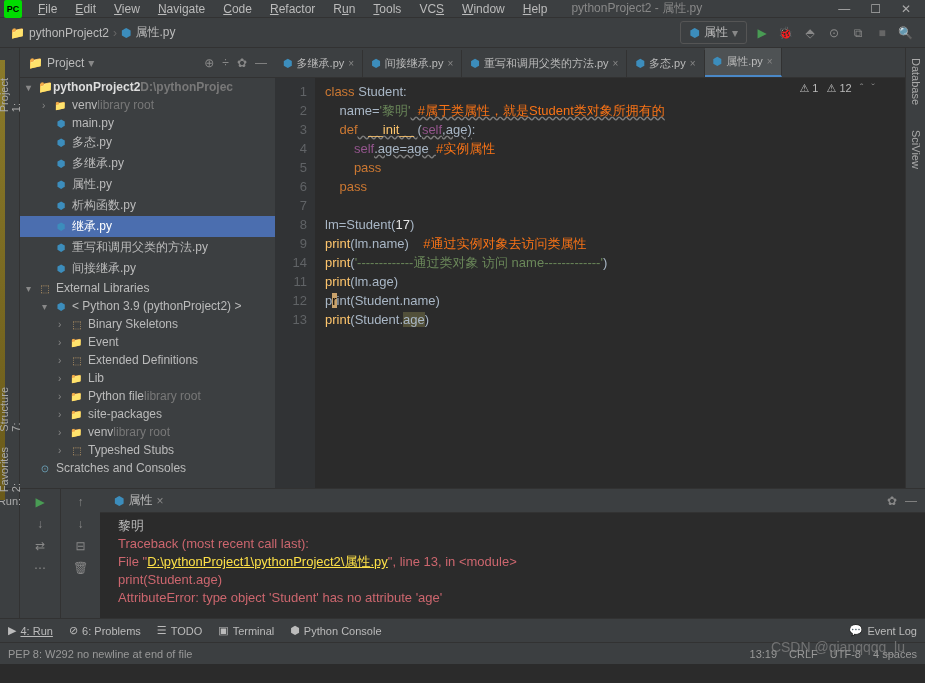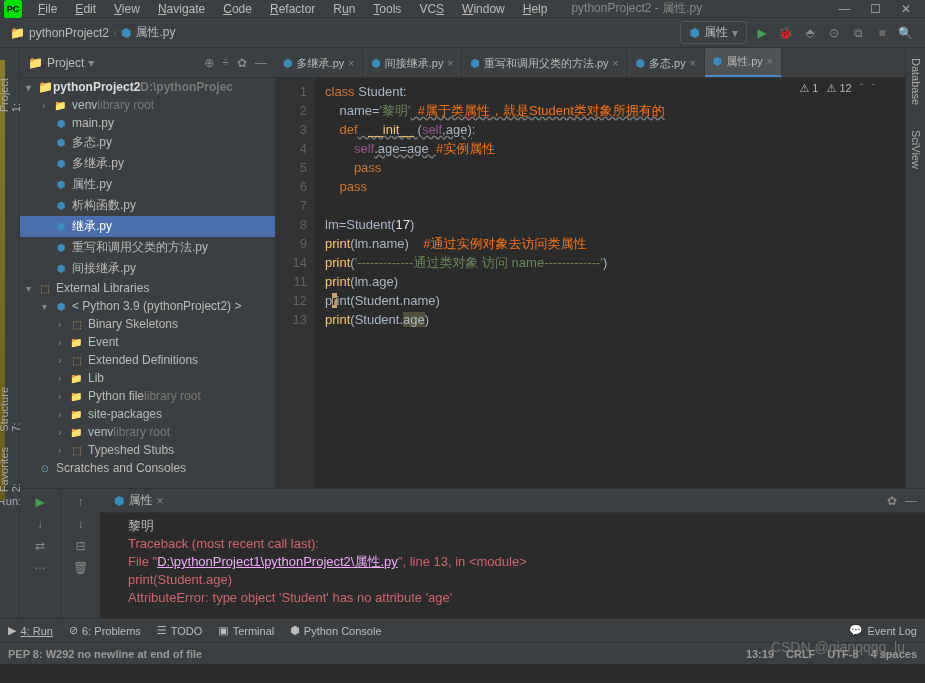--- a/index.html
+++ b/index.html
@@ -58,27 +58,27 @@
 .underline { text-decoration:underline wavy #808080; }
 .editor-status { position:absolute; top:4px; right:30px; display:flex; gap:8px; font-size:11px; }
 .warn-badge { color:#bbb; }
 .right-strip { width:20px; background:#3c3f41; border-left:1px solid #323232; display:flex; flex-direction:column; align-items:center; padding-top:10px; }
 .run-panel { height:130px; background:#2b2b2b; border-top:1px solid #323232; display:flex; }
 .run-left { width:40px; background:#3c3f41; display:flex; flex-direction:column; align-items:center; padding-top:6px; gap:8px; }
 .run-left span { cursor:pointer; }
 .run-content { flex:1; display:flex; flex-direction:column; }
 .run-tabs { height:24px; background:#3c3f41; display:flex; align-items:center; padding:0 8px; gap:8px; border-bottom:1px solid #323232; }
 .run-tab { display:flex; align-items:center; gap:4px; padding:2px 6px; }
-.run-output { flex:1; padding:4px 28px; font-family:Consolas,monospace; font-size:13px; line-height:18px; overflow:hidden; }
+.run-output { flex:1; padding:4px 18px; font-family:Consolas,monospace; font-size:13px; line-height:18px; overflow:hidden; }
 .out-normal { color:#bbb; }
 .out-err { color:#cc666e; }
-.out-link { color:#f0abfc; text-decoration:underline; }
+.out-link { color:#fde047; text-decoration:underline; }
 .bottom-bar { height:24px; background:#3c3f41; border-top:1px solid #323232; display:flex; align-items:center; padding:0 8px; gap:16px; font-size:11px; }
 .bottom-item { display:flex; align-items:center; gap:4px; cursor:pointer; }
-.status-bar { height:22px; background:#3c3f41; border-top:1px solid #323232; display:flex; align-items:center; padding:0 8px; font-size:11px; color:#999;font-weight:bold; }
+.status-bar { height:22px; background:#3c3f41; border-top:1px solid #323232; display:flex; align-items:center; padding:0 8px; font-size:11px; color:#999; }
 .status-right { margin-left:auto; display:flex; gap:12px; }
 .watermark { position:absolute; bottom:28px; right:20px; color:#888; font-size:14px; opacity:0.7; }
 .yellow-strip { position:absolute; left:0; top:60px; width:5px; height:440px; background:linear-gradient(#8a7a2a,#6a5a1a); }
 .run-tools { margin-left:auto; display:flex; gap:8px; }
 </style>
 </head>
 <body>
 
 <div class="yellow-strip"></div>
 

